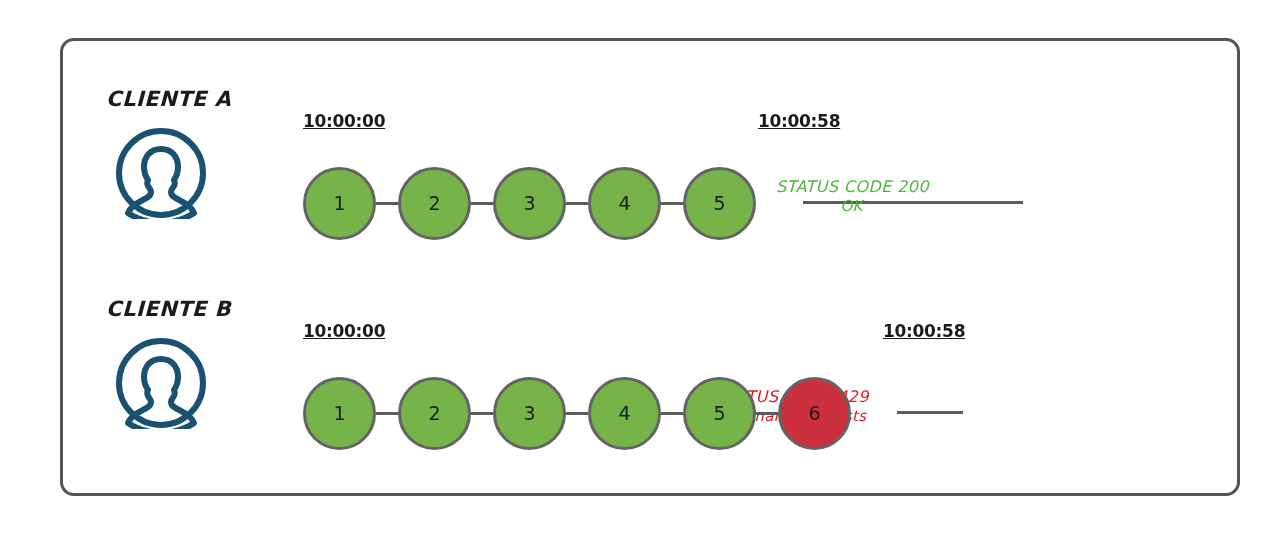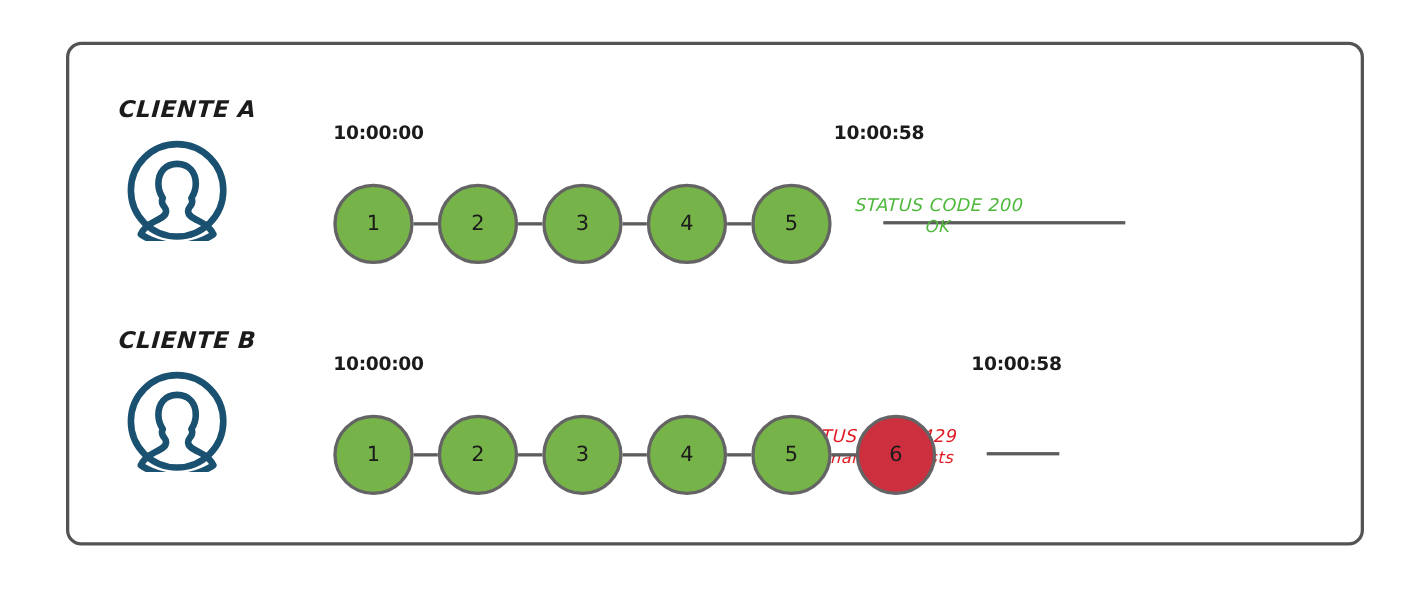--- a/index.html
+++ b/index.html
@@ -59,20 +59,21 @@
   }
 
   .timestamp {
     position: absolute;
     font-family: "DejaVu Sans", sans-serif;
     font-size: 17px;
     font-weight: bold;
     color: #1b1b1b;
     white-space: nowrap;
     letter-spacing: -0.3px;
+    text-decoration: underline;
   }
   .ts-start { left: 240px; top: 50px; }
   #ts-a-end { left: 695px; top: 50px; }
   #ts-b-end { left: 820px; top: 50px; }
 
   .track {
     position: absolute;
     left: 240px;
     top: 100px;
     height: 84px;

